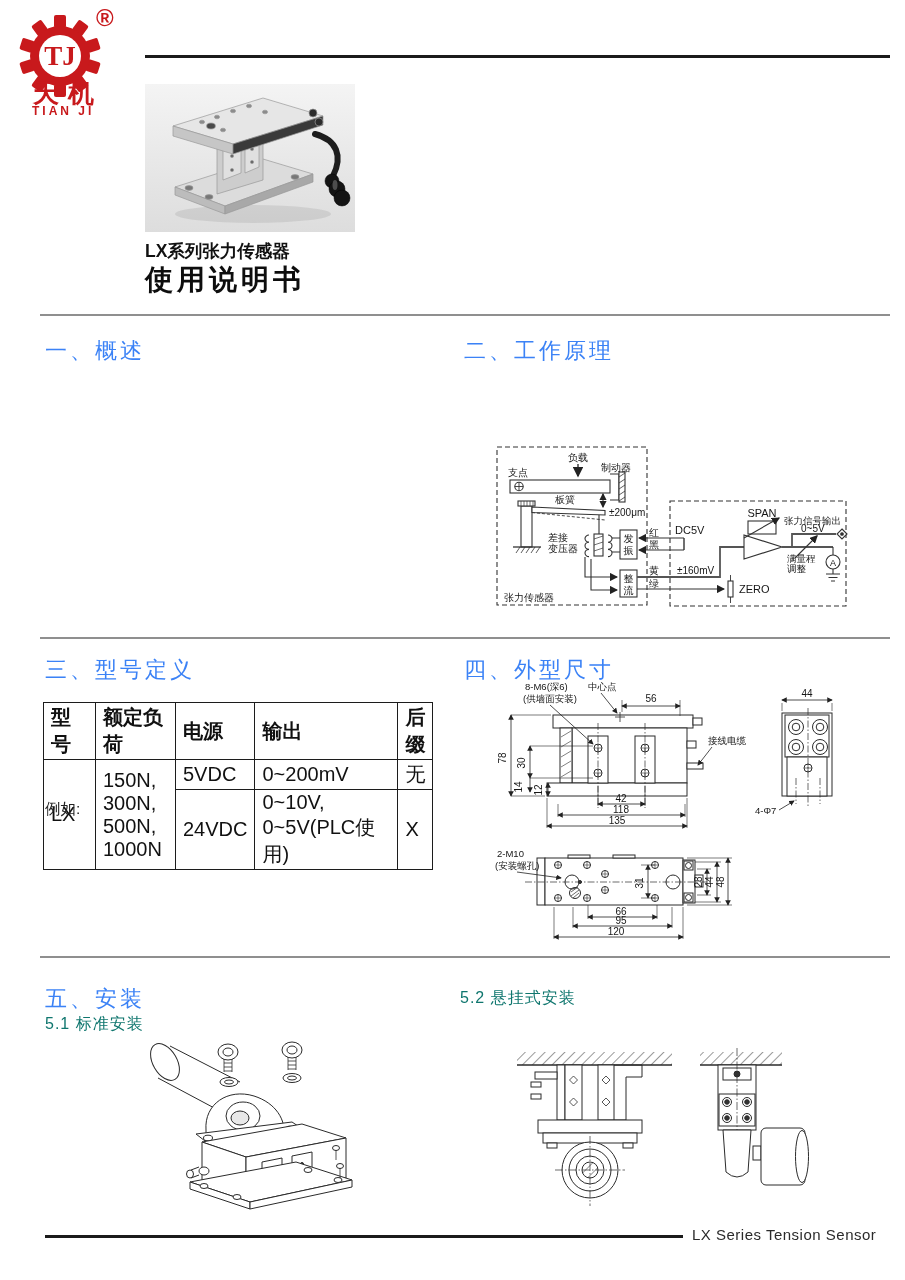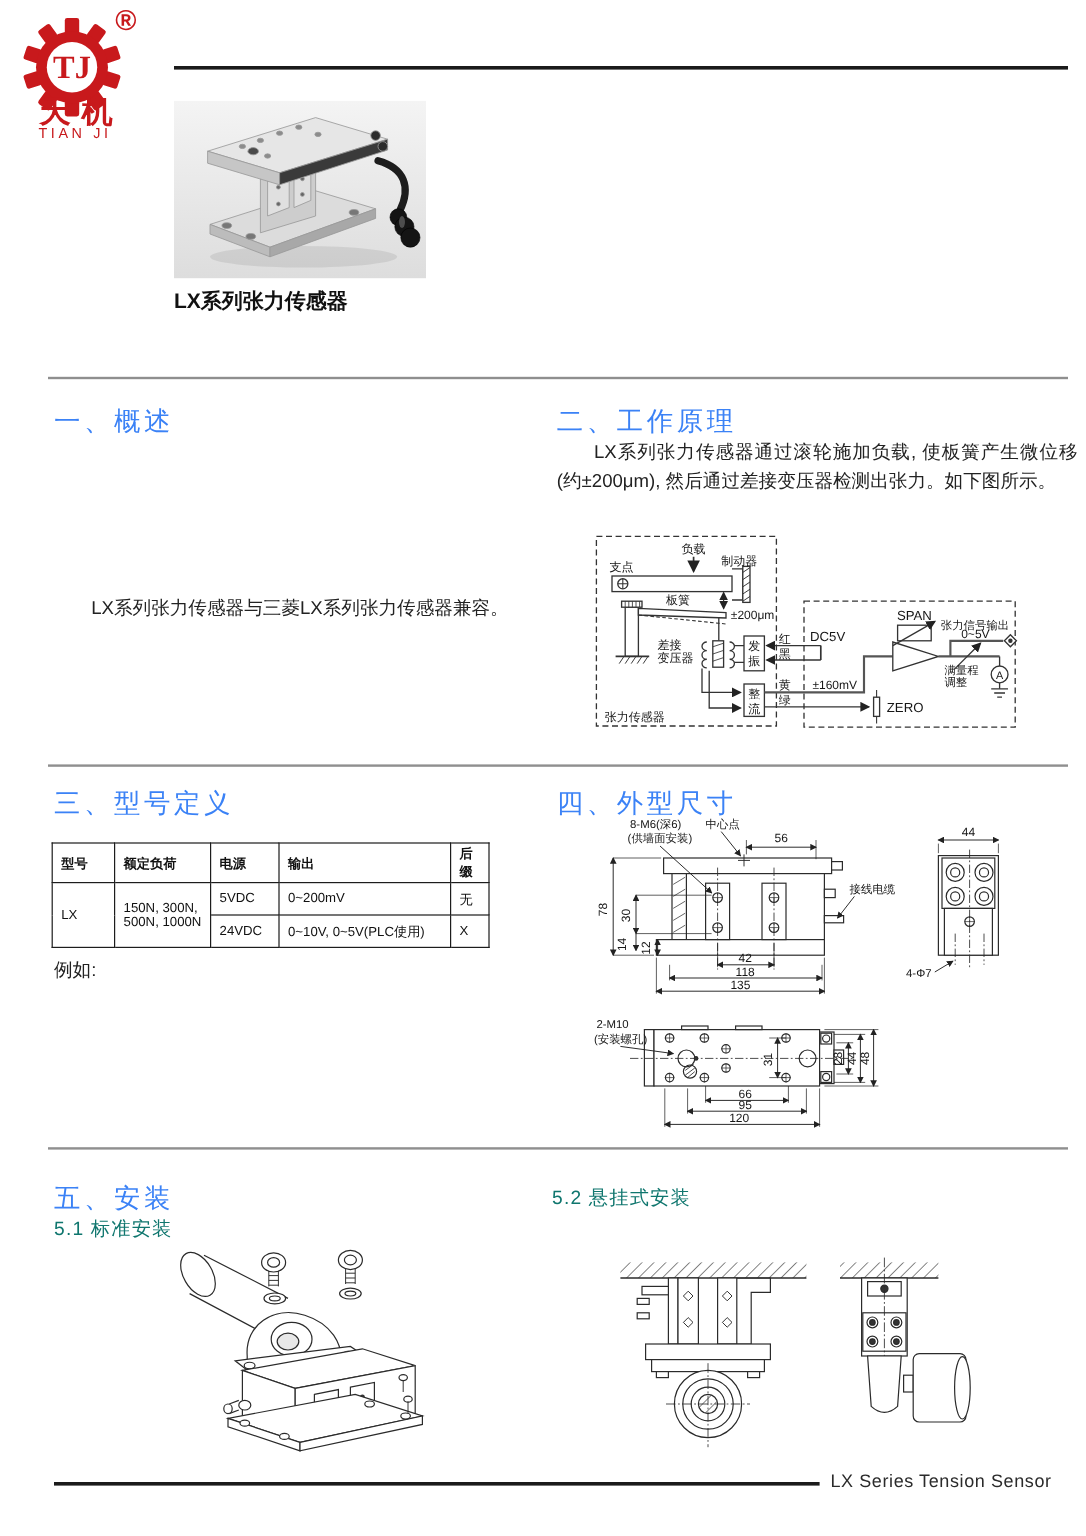--- a/index.html
+++ b/index.html
@@ -6,30 +6,30 @@
   .page{position:relative;width:905px;height:1280px;background:#fff;overflow:hidden;
         font-family:"Liberation Sans",sans-serif;color:#1a1a1a}
   .abs{position:absolute}
   .sec-h{font-size:22px;font-weight:normal;letter-spacing:3px;color:#3b82f6}
   .sub-h{font-size:16px;font-weight:normal;letter-spacing:1px;color:#0f766e}
   .body-t{font-size:15.5px;line-height:1.55;color:#222;text-align:justify}
   .indent{text-indent:2em}
   .divider{background:#8f8f8f;height:2px}
   .bar-dark{background:#1b1b1b}
   .red{color:#c8191c}
-  table.model{border-collapse:collapse;font-size:11px;color:#111}
+  table.model{border-collapse:collapse;font-size:20px;color:#111}
   table.model th,table.model td{border:1.6px solid #1c1c1c;padding:1px 7px;text-align:left;vertical-align:middle}
   table.model th{font-weight:bold;height:25px}
   table.model td{height:24px}
   svg text{font-size:10px;fill:#161616;font-family:"Liberation Sans",sans-serif}
   svg text.big{font-size:11px}
   svg text.dim{font-size:10px}
   .footer-label{font-size:15px;color:#2b2b2b;letter-spacing:.5px}
   .brand-cn{font-family:Liberation Serif, serif;font-size:26px;font-weight:bold;letter-spacing:9px}
-  .brand-en{font-size:12px;letter-spacing:3px;font-weight:normal}
+  .brand-en{font-size:12px;letter-spacing:3px;font-weight:bold}
   .reg{font-size:24px;font-weight:bold}
 </style>
 </head>
 <body>
 
 <div class="page">
 
   <svg class="abs" style="left:14px;top:10px" width="92" height="92" viewBox="0 0 92 92">
     <g fill="#c8191c">
       <g transform="translate(46,46)">
@@ -98,28 +98,27 @@
     <path d="M170,50 C192,56 198,72 188,92" stroke="#1d1d1d" stroke-width="6" fill="none" stroke-linecap="round"></path>
     <g fill="#141414" stroke="#000" stroke-width="0.5">
       <circle cx="187" cy="97" r="7"></circle>
       <circle cx="192" cy="105" r="8"></circle>
       <circle cx="197" cy="114" r="8"></circle>
     </g>
     <ellipse cx="190" cy="101" rx="2.5" ry="5" fill="#4d4d4d"></ellipse>
   </svg>
 
   <div class="abs" style="left:145px;top:239px;font-size:17.5px;font-weight:600;color:#111">LX系列张力传感器</div>
+  <div class="abs" style="left:145px;top:261px;font-size:28px;font-weight:bold;letter-spacing:4px;color:#0d0d0d">使用说明书</div>
 
   <div class="abs divider" style="left:40px;top:314px;width:850px"></div>
 
   <div class="abs sec-h" style="left:45px;top:336px">一、概述</div>
-  <div class="abs body-t indent" style="left:45px;top:496px;width:402px">LX系列张力传感器与三菱LX系列张力传感器兼容。</div>
 
   <div class="abs sec-h" style="left:464px;top:336px">二、工作原理</div>
-  <div class="abs body-t indent" style="left:464px;top:366px;width:434px">LX系列张力传感器通过滚轮施加负载, 使板簧产生微位移(约±200μm), 然后通过差接变压器检测出张力。如下图所示。</div>
 
   <svg class="abs" style="left:492px;top:441px" width="413" height="183" viewBox="0 0 413 183">
     <defs>
       <marker id="ar1" viewBox="0 0 10 10" refX="8.5" refY="5" markerWidth="7.5" markerHeight="7.5" orient="auto-start-reverse">
         <path d="M0,0 L10,5 L0,10 z" fill="#222"></path>
       </marker>
     </defs>
     <g fill="none" stroke="#333" stroke-width="1.1">
       <rect x="5" y="6" width="150" height="158" stroke-dasharray="5 3"></rect>
       <rect x="178" y="60" width="176" height="105" stroke-dasharray="5 3"></rect>

